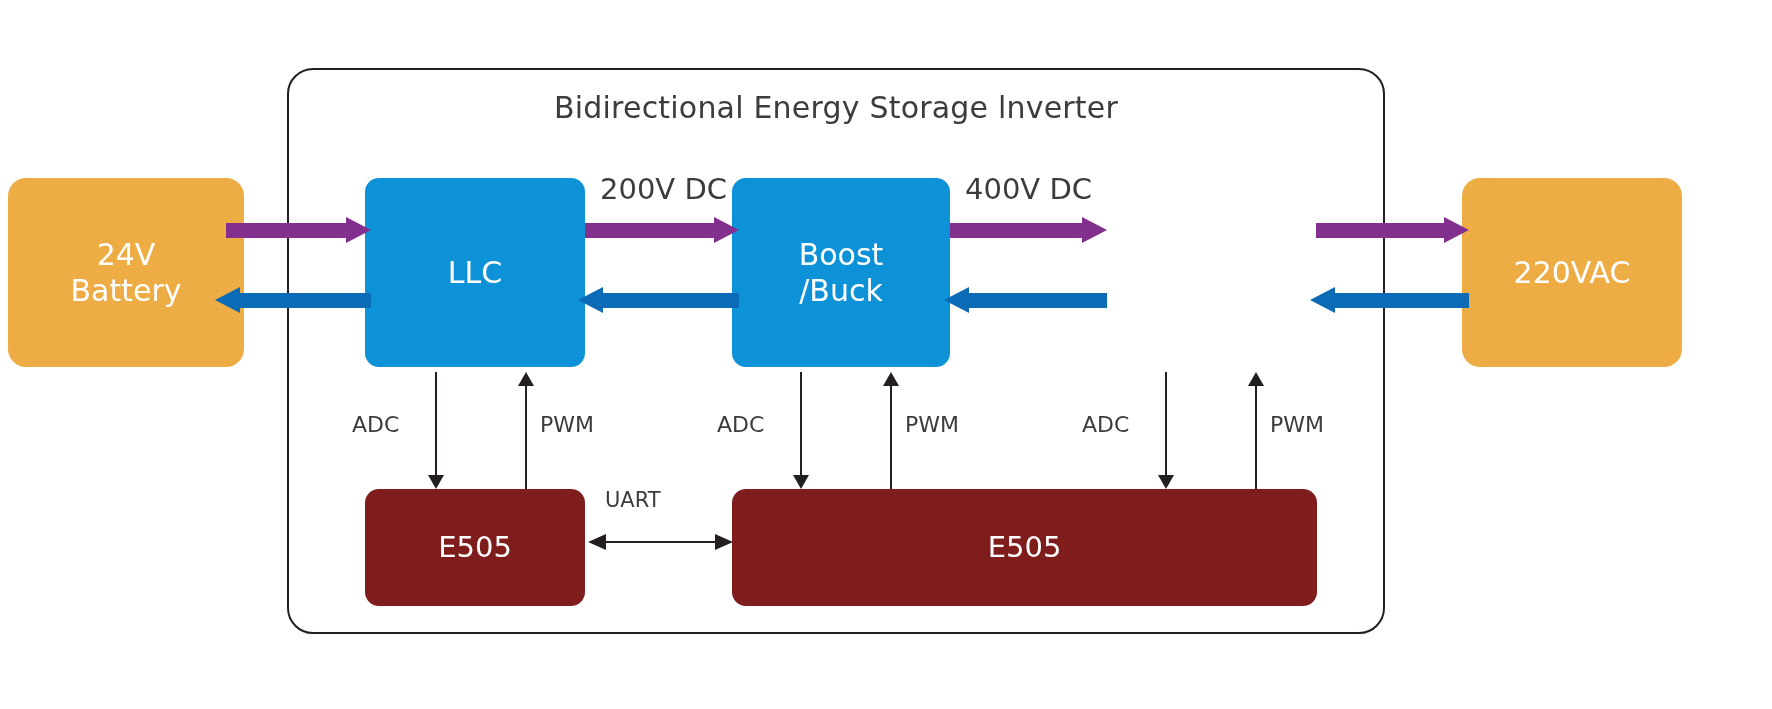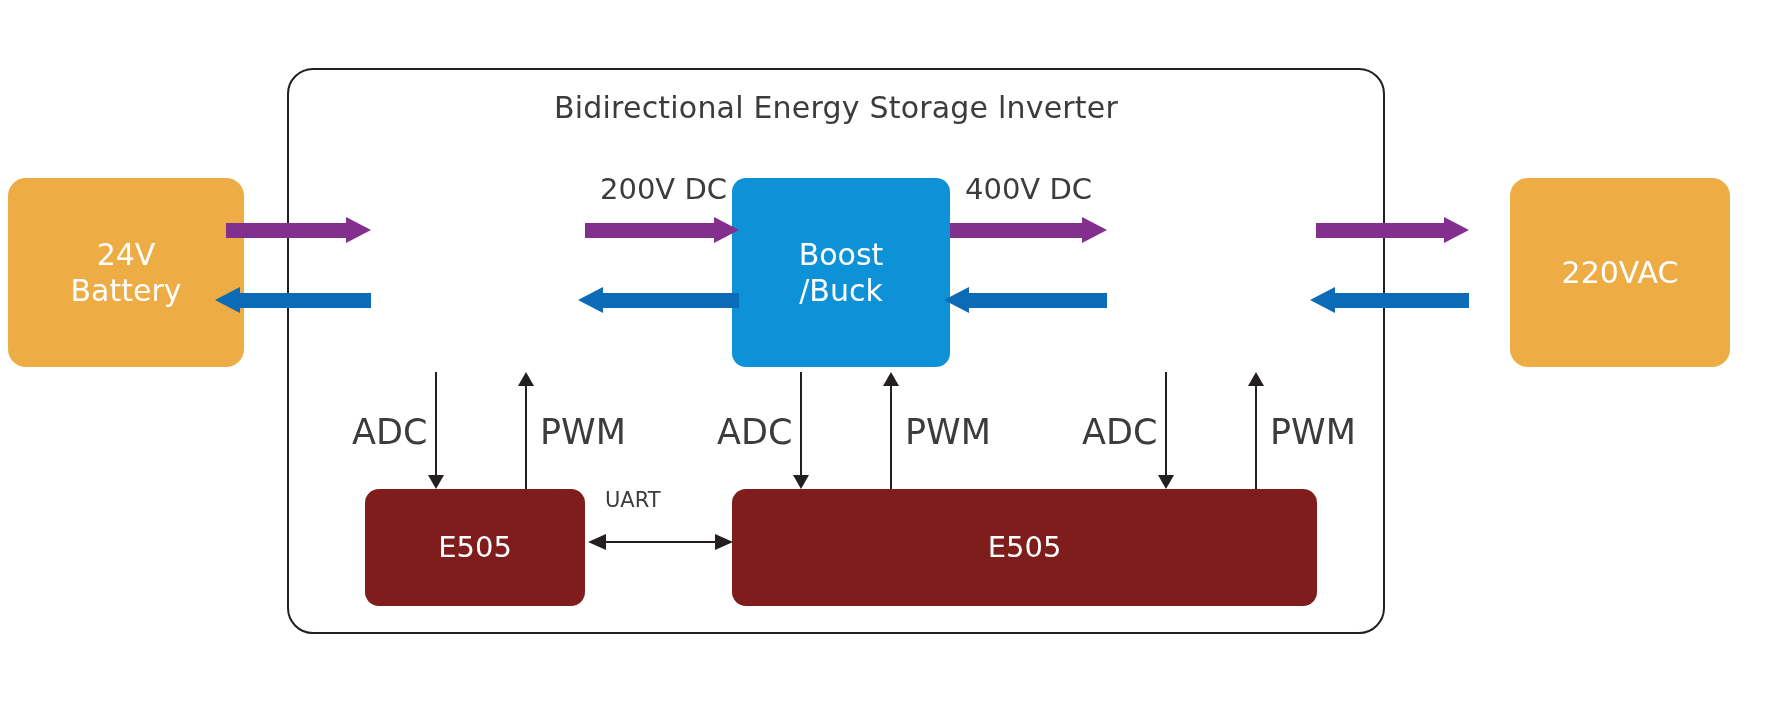--- a/index.html
+++ b/index.html
@@ -55,21 +55,21 @@
   .block-orange { background: #eeac45; border-radius: 18px; }
   .block-lblue  { background: #0d92d8; border-radius: 14px; }
   .block-dblue  { background: #7f1d1d; border-radius: 14px; }
 
   
   .pwr { top: 178px; height: 189px; font-size: 30px; }
   #blk-battery { left: 8px;    top: 178px; width: 236px; height: 189px; font-size: 30px; }
   #blk-llc     { left: 365px;  width: 220px; }
   #blk-boost   { left: 732px;  width: 218px; }
   #blk-hbridge { left: 1100px; width: 216px; font-size: 29px; }
-  #blk-ac      { left: 1510px; top: 178px; width: 220px; height: 189px; font-size: 30px; }
+  #blk-ac      { left: 1462px; top: 178px; width: 220px; height: 189px; font-size: 30px; }
 
   
   #blk-e505-left  { left: 365px; top: 489px; width: 220px; height: 117px; font-size: 29px; }
   #blk-e505-right { left: 732px; top: 489px; width: 585px; height: 117px; font-size: 29px; }
 
   
   .bus-label {
     position: absolute;
     font-size: 29px;
     color: #3c3c3b;
@@ -129,21 +129,21 @@
     border-left: 8px solid transparent;
     border-right: 8px solid transparent;
   }
   .v-arrow.down .stem { top: 0;  bottom: 13px; }
   .v-arrow.down .tip  { bottom: 0; border-top: 14px solid #231f20; }
   .v-arrow.up   .stem { top: 13px; bottom: 0; }
   .v-arrow.up   .tip  { top: 0;   border-bottom: 14px solid #231f20; }
 
   .sig-label {
     position: absolute;
-    font-size: 35px;
+    font-size: 22px;
     color: #3c3c3b;
     white-space: nowrap;
   }
 
   
   #v-adc-1 { left: 425px;  top: 372px; height: 117px; }
   #v-pwm-1 { left: 515px;  top: 372px; height: 117px; }
   #v-adc-2 { left: 790px;  top: 372px; height: 117px; }
   #v-pwm-2 { left: 880px;  top: 372px; height: 117px; }
   #v-adc-3 { left: 1155px; top: 372px; height: 117px; }
@@ -193,20 +193,21 @@
 </head>
 <body>
 
 <div id="canvas">
 
   <div class="enclosure"></div>
   <div class="enclosure-title">Bidirectional Energy Storage lnverter</div>
 
   <div class="block block-orange" id="blk-battery">24V
 Battery</div>
+  <div class="block block-lblue pwr" id="blk-llc">LLC</div>
   <div class="block block-lblue pwr" id="blk-boost">Boost
 /Buck</div>
   <div class="block block-orange" id="blk-ac">220VAC</div>
 
   <div class="bus-label" id="lbl-200v">200V DC</div>
   <div class="bus-label" id="lbl-400v">400V DC</div>
 
   <div class="h-arrow purple right" id="arw-p1">
     <span class="shaft"></span>
     <span class="head"></span>

